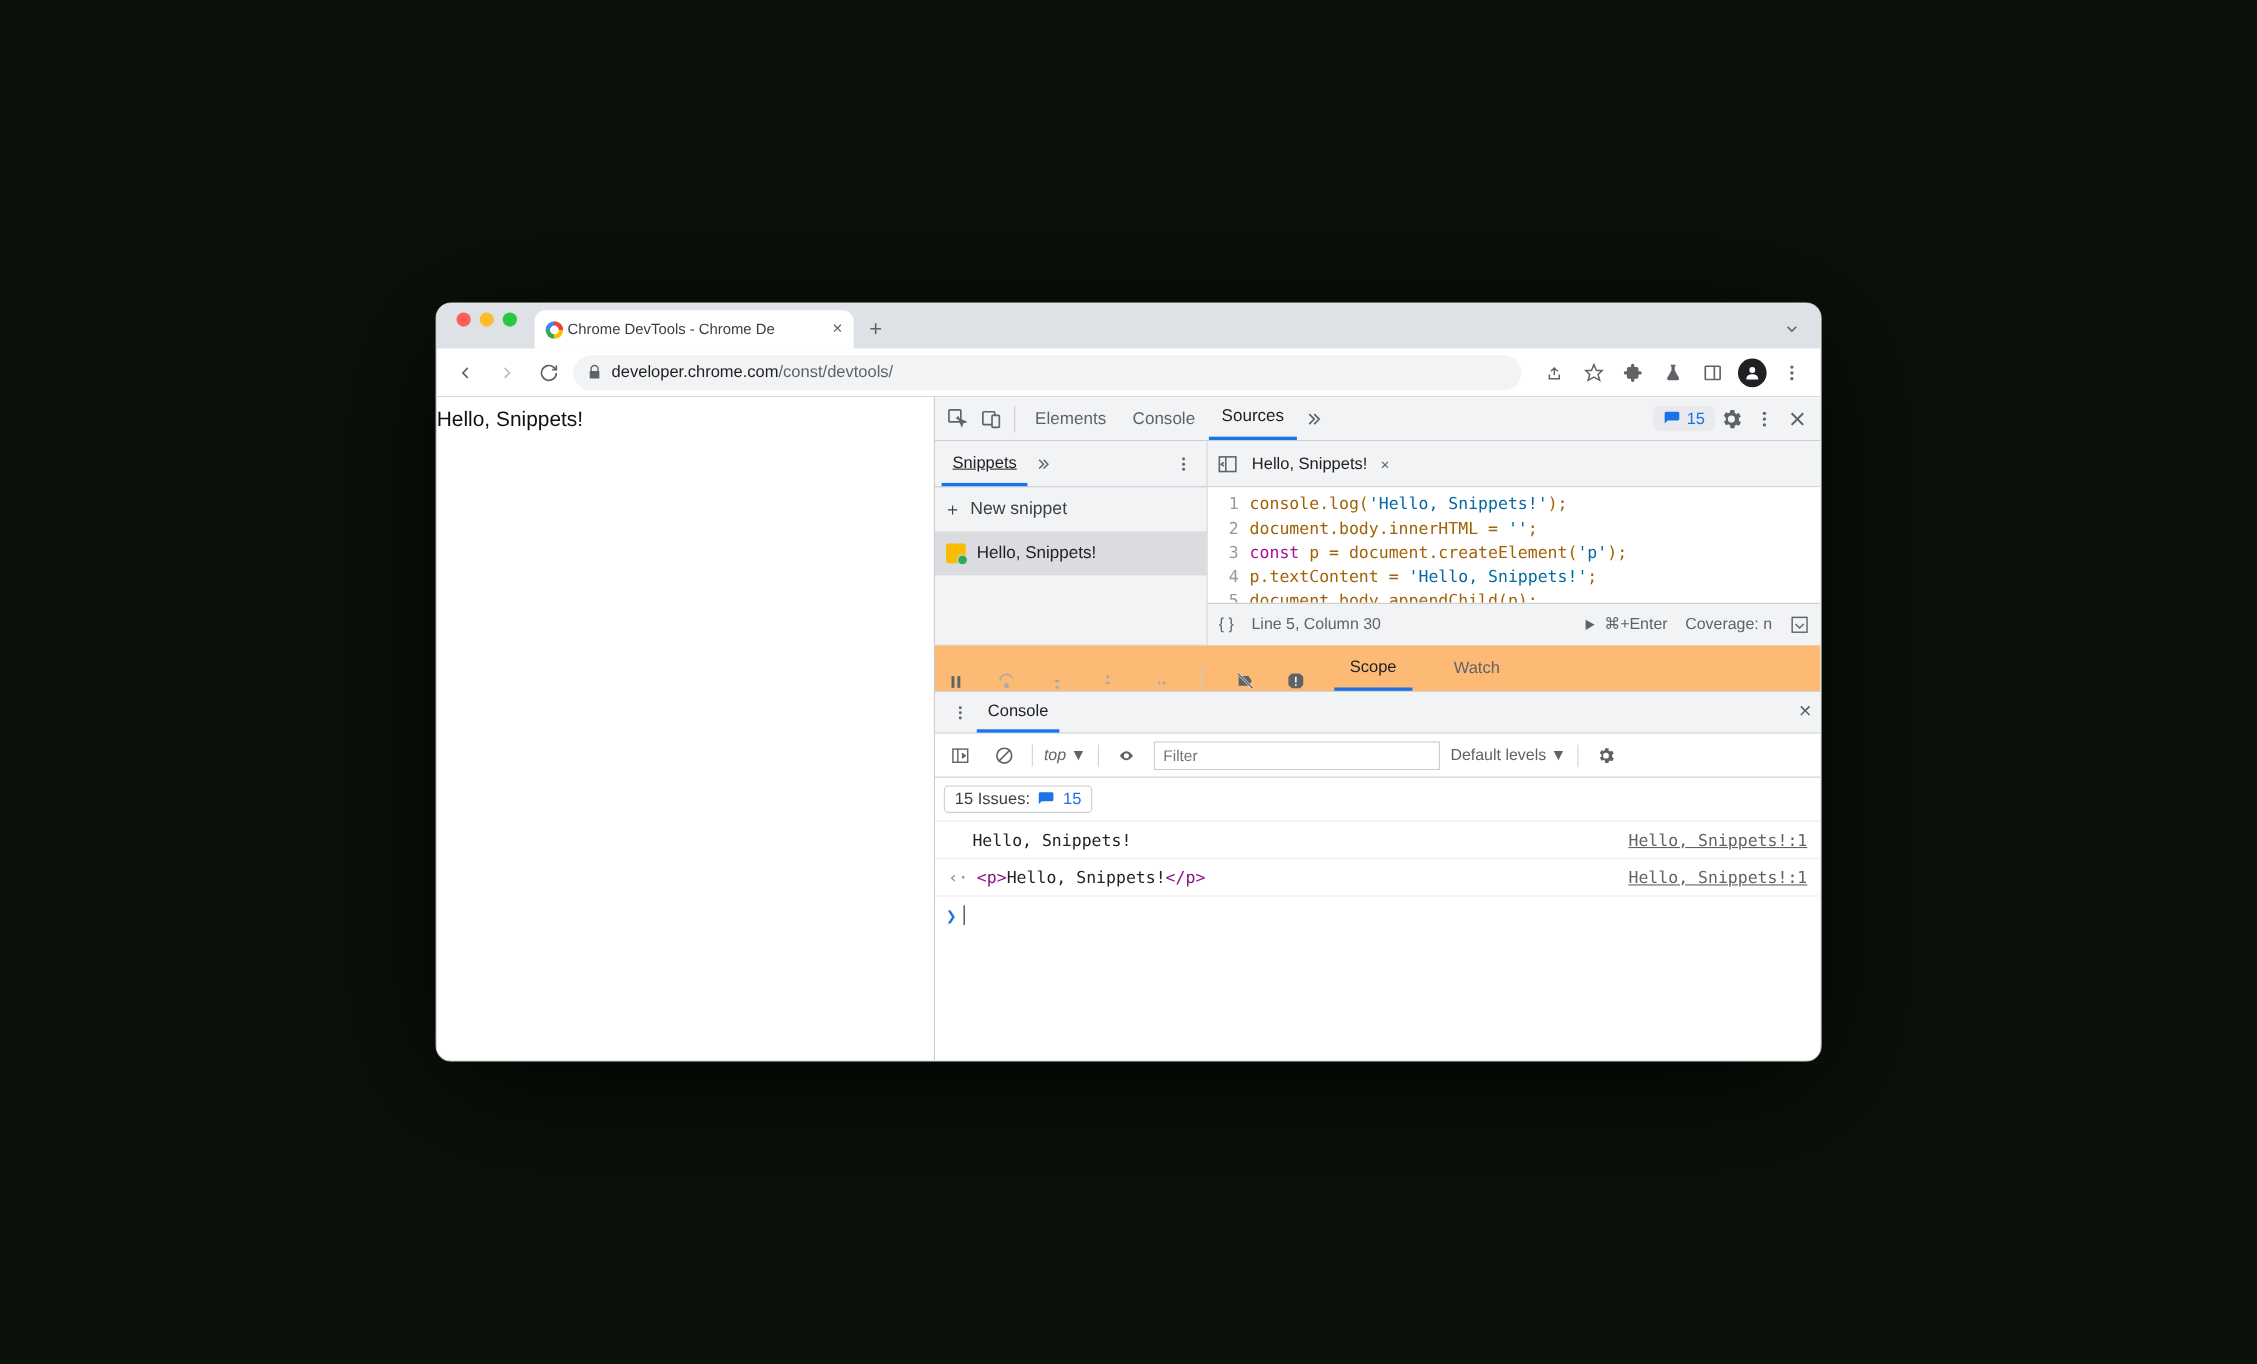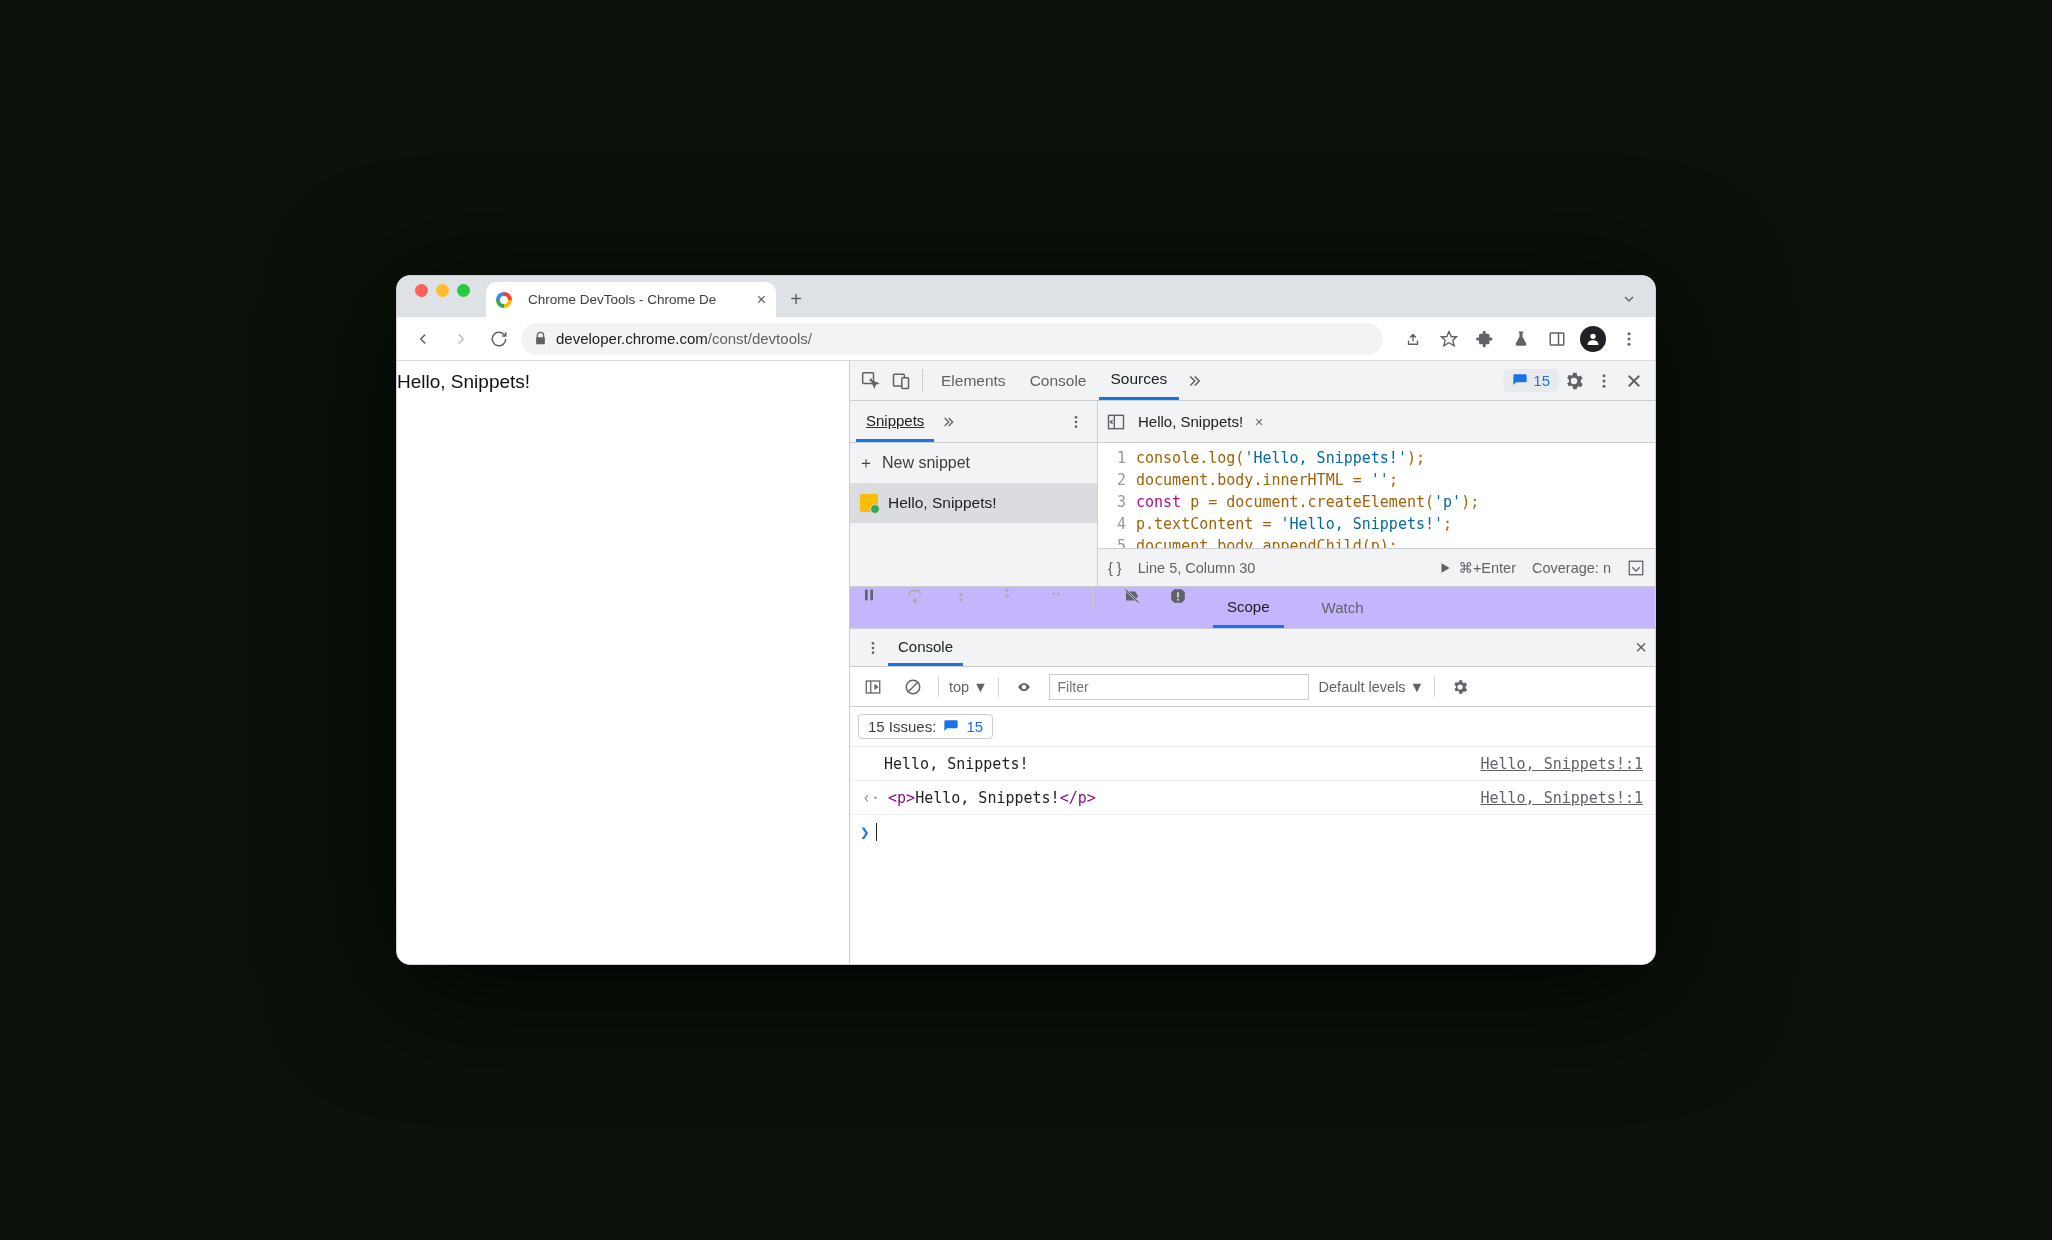--- a/index.html
+++ b/index.html
@@ -31,21 +31,21 @@
   display: flex;
   align-items: flex-end;
   padding-left: 12px;
 }
 .traffic { display:flex; gap:8px; margin: 0 16px 12px 6px; align-self:center;}
 .dot { width:13px; height:13px; border-radius:50%; }
 .dot.r{background:#ff5f57;} .dot.y{background:#febc2e;} .dot.g{background:#28c840;}
 .tab {
   background:#fff; height:35px; width:290px;
   border-radius:10px 10px 0 0; display:flex; align-items:center;
-  padding:0 10px; font-size:13.5px; color:#3c4043; gap:16px;justify-content:center;
+  padding:0 10px; font-size:13.5px; color:#3c4043; gap:4px;justify-content:center;
 }
 .tab .favicon { width:16px; height:16px; border-radius:50%;
   background: conic-gradient(#ea4335 0 90deg,#fbbc05 90deg 180deg,#34a853 180deg 270deg,#4285f4 270deg 360deg);
   position:relative;}
 .tab .favicon::after{content:"";position:absolute;inset:4px;background:#fff;border-radius:50%;}
 .tab .tabtxt{flex:1;white-space:nowrap;overflow:hidden;}
 .tab .x{color:#5f6368;font-size:16px;}
 .newtab{width:28px;height:28px;margin:0 6px 4px;border-radius:50%;display:flex;align-items:center;justify-content:center;color:#5f6368;font-size:20px;}
 .tabstrip .spacer{flex:1;}
 .tabstrip .chev{margin:0 18px 10px 0;color:#5f6368;}
@@ -95,34 +95,34 @@
 .ed-tabs .x{color:#5f6368;}
 .code{flex:1;padding:4px 0;font-family:Menlo,Consolas,monospace;font-size:15px;line-height:22px;background:#fff;overflow:hidden;}
 .code .ln{display:flex;}
 .code .num{width:38px;text-align:right;color:#999;padding-right:10px;user-select:none;}
 .code .src{white-space:pre;}
 .s-str{color:#0369a1;} .s-kw{color:#aa0d91;} .s-p{color:#a16207;}
 .ed-status{height:38px;background:#f1f3f4;border-top:1px solid #cbcdd1;display:flex;align-items:center;padding:0 10px;gap:16px;color:#5f6368;font-size:14.5px;}
 .ed-status .flex{flex:1;}
 .ed-status .run svg{width:14px;height:14px;fill:#5f6368;}
 
-.dbg-bar{height:42px;border-bottom:1px solid #cbcdd1;display:flex;align-items:flex-start;padding:0 8px;gap:24px;background:#c4b5fd;}
+.dbg-bar{height:42px;border-bottom:1px solid #cbcdd1;display:flex;align-items:flex-end;padding:0 8px;gap:24px;background:#fdba74;}
 .dbg-bar .ic{color:#888;width:22px;display:flex;justify-content:center;}
 .dbg-bar .sep{width:1px;height:22px;background:#cbcdd1;margin:0 4px;}
 .dbg-tab{padding:0 14px;height:100%;display:flex;align-items:center;font-size:15px;color:#5f6368;}
 .dbg-tab.active{color:#202124;border-bottom:3px solid #1a73e8;}
 
 .drawer{flex:1;display:flex;flex-direction:column;background:#fff;}
 .drawer-tabs{height:38px;background:#f1f3f4;border-bottom:1px solid #cbcdd1;display:flex;align-items:center;padding:0 8px;}
 .drawer-tabs .t{padding:0 10px;height:100%;display:flex;align-items:center;color:#202124;border-bottom:3px solid #1a73e8;font-size:15px;}
 .drawer-tabs .flex{flex:1;}
 .drawer-tabs .x{color:#5f6368;font-size:20px;}
 .con-toolbar{height:40px;border-bottom:1px solid #cbcdd1;display:flex;align-items:center;padding:0 8px;gap:10px;background:#fff;}
 .con-toolbar .sep{width:1px;height:20px;background:#d0d3d7;}
-.con-toolbar .ctx{color:#5f6368;font-size:14.5px;}
+.con-toolbar .ctx{color:#5f6368;font-size:14.5px;font-style:italic;}
 .con-toolbar input{flex:1;max-width:260px;height:26px;border:1px solid #cbcdd1;padding:0 8px;font-size:14px;color:#5f6368;background:#fff;}
 .con-toolbar .lvl{color:#5f6368;font-size:14.5px;}
 .issue-row{height:40px;border-bottom:1px solid #e6e8eb;display:flex;align-items:center;padding:0 8px;}
 .issue-row .pill{border:1px solid #cbcdd1;border-radius:4px;padding:3px 9px;display:flex;align-items:center;gap:7px;font-size:15px;color:#3c4043;}
 .issue-row .pill svg{width:16px;height:16px;fill:#1a73e8;}
 .log-row{height:34px;border-bottom:1px solid #eceef1;display:flex;align-items:center;padding:0 12px;font-family:Menlo,Consolas,monospace;font-size:15px;color:#222;}
 .log-row .flex{flex:1;}
 .log-row .loc{color:#5f6368;text-decoration:underline;}
 .log-row .ret{color:#888;margin-right:8px;}
 .log-row .tag{color:#881280;}

